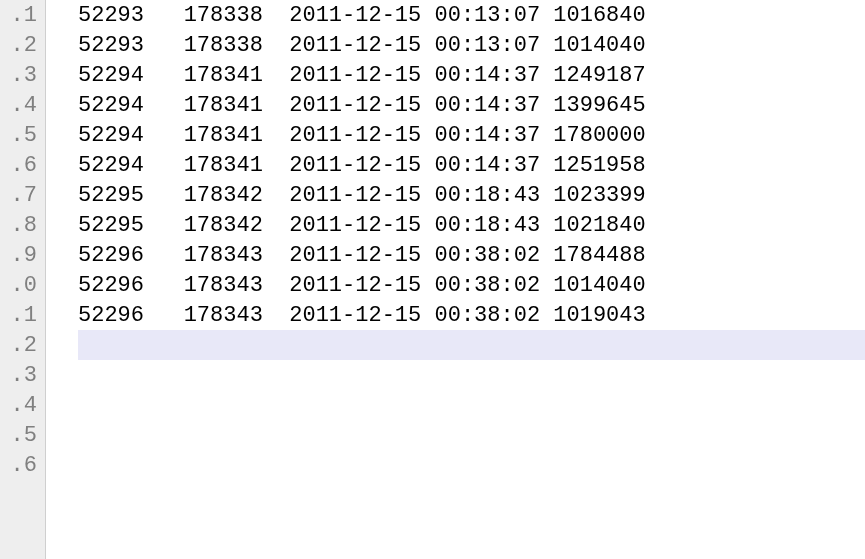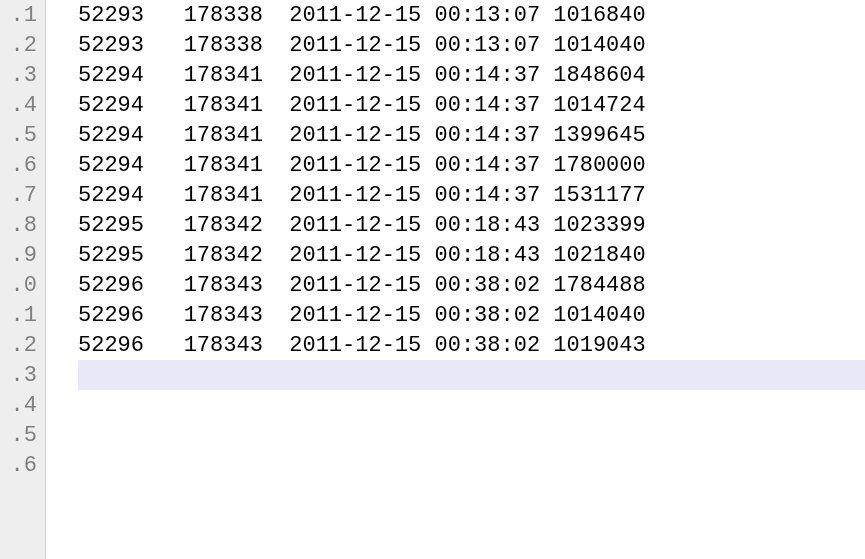--- a/index.html
+++ b/index.html
@@ -32,23 +32,22 @@
   }
   .gutter .lineholder {
     color: #808080;
     padding-right: 8px;
     padding-left: 4px;
     overflow: hidden;
     white-space: nowrap;
   }
   .content {
     flex: 1 1 auto;
-    padding-left: 16px;
+    padding-left: 32px;
     box-sizing: border-box;
-    margin-left: 16px;
   }
   .content .lineholder {
     white-space: pre;
     color: #000;
   }
   .current-line {
     background: #e8e8f8;
   }
 </style>
 </head>
@@ -69,25 +68,24 @@
       <div class="lineholder">.1</div>
       <div class="lineholder">.2</div>
       <div class="lineholder">.3</div>
       <div class="lineholder">.4</div>
       <div class="lineholder">.5</div>
       <div class="lineholder">.6</div>
     </div>
   <div class="content" id="content">
       <div class="lineholder"><span>52293   </span><span>178338  </span><span>2011-12-15 </span><span>00:13:07 </span><span>1016840 </span></div>
       <div class="lineholder"><span>52293   </span><span>178338  </span><span>2011-12-15 </span><span>00:13:07 </span><span>1014040 </span></div>
-      <div class="lineholder"><span>52294   </span><span>178341  </span><span>2011-12-15 </span><span>00:14:37 </span><span>1848604 </span></div>
-      <div class="lineholder"><span>52294   </span><span>178341  </span><span>2011-12-15 </span><span>00:14:37 </span><span>1014724 </span></div>
+      <div class="lineholder"><span>52294   </span><span>178341  </span><span>2011-12-15 </span><span>00:14:37 </span><span>1249187 </span></div>
       <div class="lineholder"><span>52294   </span><span>178341  </span><span>2011-12-15 </span><span>00:14:37 </span><span>1399645 </span></div>
       <div class="lineholder"><span>52294   </span><span>178341  </span><span>2011-12-15 </span><span>00:14:37 </span><span>1780000 </span></div>
-      <div class="lineholder"><span>52294   </span><span>178341  </span><span>2011-12-15 </span><span>00:14:37 </span><span>1531177 </span></div>
+      <div class="lineholder"><span>52294   </span><span>178341  </span><span>2011-12-15 </span><span>00:14:37 </span><span>1251958 </span></div>
       <div class="lineholder"><span>52295   </span><span>178342  </span><span>2011-12-15 </span><span>00:18:43 </span><span>1023399 </span></div>
       <div class="lineholder"><span>52295   </span><span>178342  </span><span>2011-12-15 </span><span>00:18:43 </span><span>1021840 </span></div>
       <div class="lineholder"><span>52296   </span><span>178343  </span><span>2011-12-15 </span><span>00:38:02 </span><span>1784488 </span></div>
       <div class="lineholder"><span>52296   </span><span>178343  </span><span>2011-12-15 </span><span>00:38:02 </span><span>1014040 </span></div>
       <div class="lineholder"><span>52296   </span><span>178343  </span><span>2011-12-15 </span><span>00:38:02 </span><span>1019043 </span></div>
       <div class="lineholder current-line"></div>
     </div>
 </div>
 
 </body></html>

